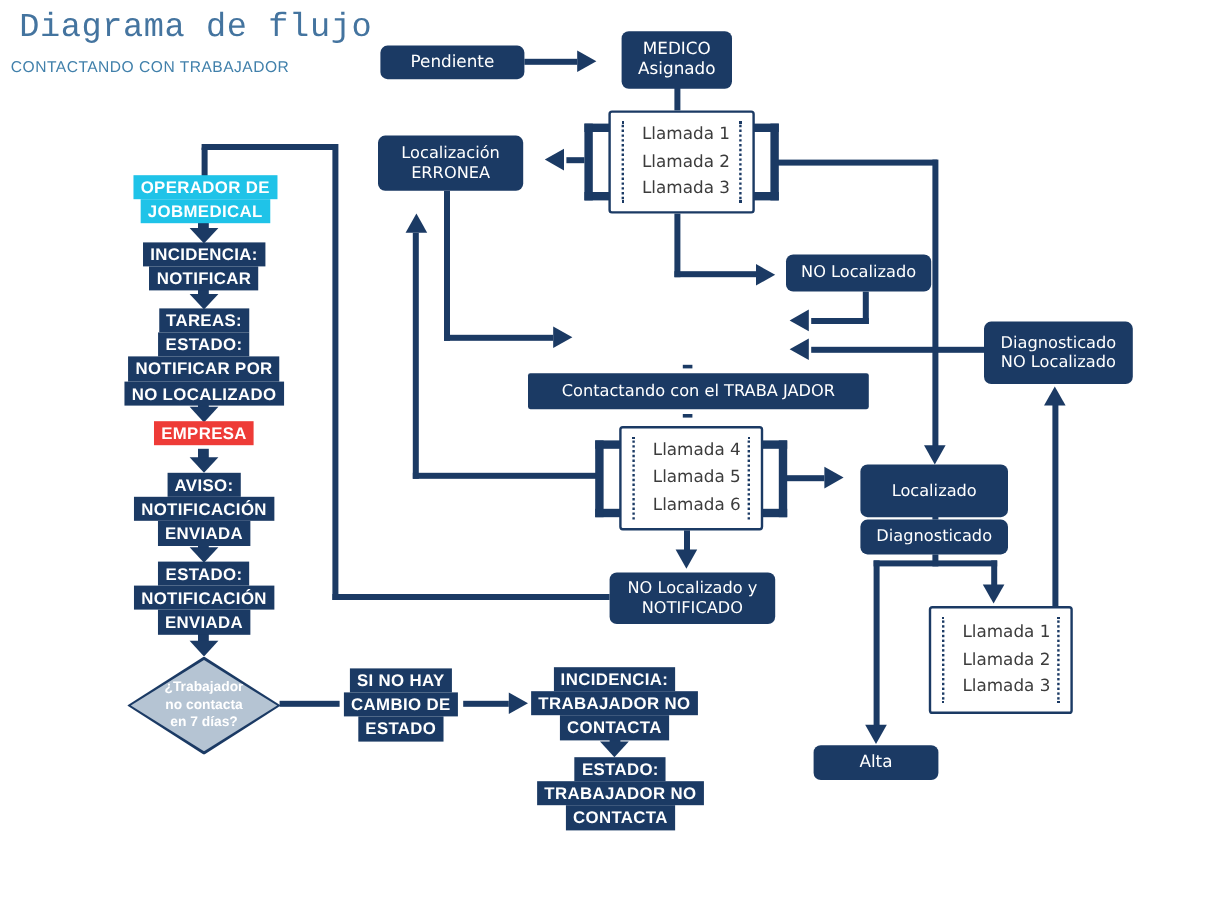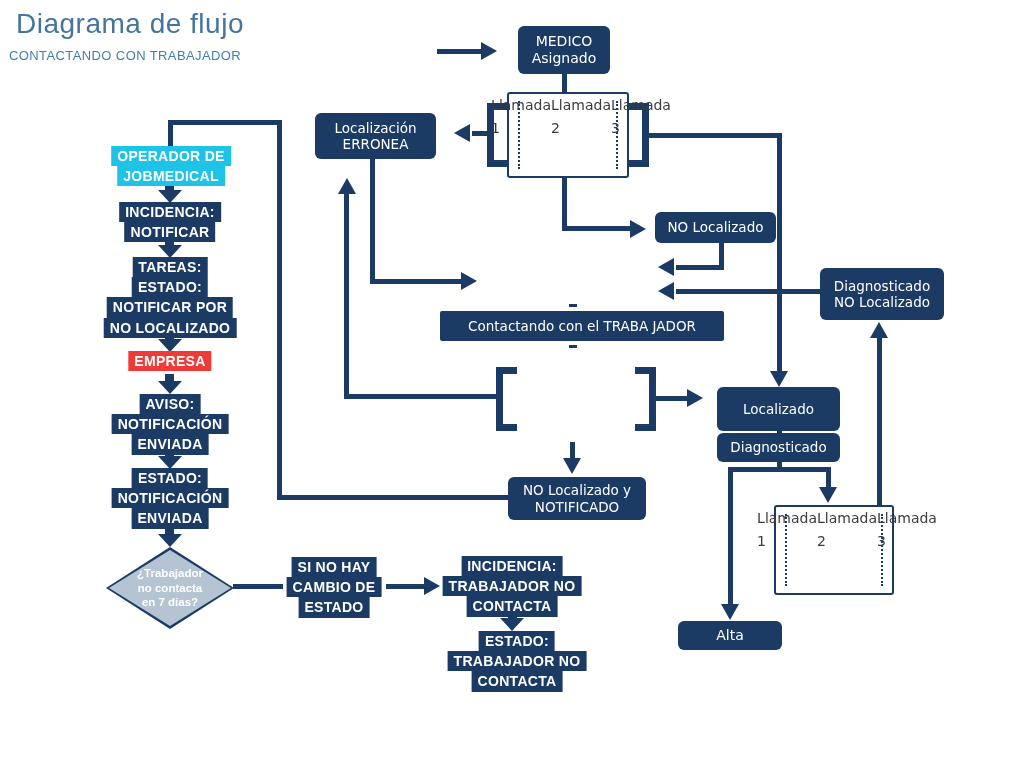--- a/index.html
+++ b/index.html
@@ -3,29 +3,29 @@
 <meta charset="utf-8">
 <style>
   :root{
     --navy:#1b3a64; --cyan:#1fc3e8; --red:#ee3b37;
     --diamond:#b5c4d3; --title:#44749f; --subtitle:#4180ab; --inktext:#3c3c3c;
   }
   html,body{margin:0;padding:0;background:#fff;}
   .canvas{position:relative;width:1024px;height:768px;background:#fff;overflow:hidden;
           font-family:"DejaVu Sans",sans-serif;}
   .title{position:absolute;left:16px;top:8px;font-size:28px;color:var(--title);
-         font-family:Liberation Sans, sans-serif;letter-spacing:.5px;}
+         font-family:Liberation Mono, monospace;letter-spacing:.5px;}
   .subtitle{position:absolute;left:9px;top:48px;font-size:13px;color:var(--subtitle);
          font-family:"Liberation Sans",sans-serif;letter-spacing:.4px;}
   .nbox{position:absolute;background:var(--navy);color:#fff;border-radius:6px;
         display:flex;flex-direction:column;align-items:center;justify-content:center;
         text-align:center;font-size:13.5px;line-height:1.2;}
   .nbox span{display:block;}
   .wbox{position:absolute;background:#fff;border:2px solid var(--navy);border-radius:3px;
-        display:flex;flex-direction:row;align-items:flex-start;justify-content:center;
+        display:flex;flex-direction:column;align-items:flex-start;justify-content:center;
         color:var(--inktext);font-size:14px;line-height:1.62;padding-left:26px;box-sizing:border-box;}
   .dots{position:absolute;top:7px;bottom:7px;width:0;border-left:2px dotted var(--navy);}
   .dots.l{left:9px;}.dots.r{right:9px;}
   .dbox{position:absolute;background:#fff;border:2px dotted var(--navy);
         display:flex;align-items:center;justify-content:center;color:var(--inktext);
         font-size:14.5px;}
   .bracket{position:absolute;border:7px solid var(--navy);box-sizing:border-box;background:transparent;}
   .bracket.l{border-right:none;}
   .bracket.r{border-left:none;}
   .ln{position:absolute;background:var(--navy);}
@@ -115,20 +115,23 @@
   <i class="tri bd" style="left:158px;top:381px"></i>
   <i class="tri bd" style="left:158px;top:456px"></i>
   <i class="tri bd" style="left:158px;top:534px"></i>
   <i class="tri bd" style="left:500px;top:618px"></i>
 
   <i class="bracket l" style="left:487px;top:103px;width:21px;height:64px"></i>
   <i class="bracket r" style="left:628px;top:103px;width:21px;height:64px"></i>
   <i class="bracket l" style="left:496px;top:367px;width:21px;height:64px"></i>
   <i class="bracket r" style="left:635px;top:367px;width:21px;height:64px"></i>
 
+  <div class="nbox" style="left:317px;top:38px;width:120px;height:28px;font-size:14px">
+    <span>Pendiente</span>
+  </div>
 
   <div class="nbox" style="left:518px;top:26px;width:92px;height:48px;font-size:14px">
     <span>MEDICO</span>
     <span>Asignado</span>
   </div>
 
   <div class="nbox" style="left:315px;top:113px;width:121px;height:46px">
     <span>Localización</span>
     <span>ERRONEA</span>
   </div>
@@ -164,20 +167,27 @@
   </div>
 
   <div class="wbox" style="left:507px;top:92px;width:122px;height:86px">
     <i class="dots l"></i>
     <i class="dots r"></i>
     <span>Llamada 1</span>
     <span>Llamada 2</span>
     <span>Llamada 3</span>
   </div>
 
+  <div class="wbox" style="left:516px;top:355px;width:120px;height:87px">
+    <i class="dots l"></i>
+    <i class="dots r"></i>
+    <span>Llamada 4</span>
+    <span>Llamada 5</span>
+    <span>Llamada 6</span>
+  </div>
 
   <div class="wbox" style="left:774px;top:505px;width:120px;height:90px">
     <i class="dots l"></i>
     <i class="dots r"></i>
     <span>Llamada 1</span>
     <span>Llamada 2</span>
     <span>Llamada 3</span>
   </div>
 
 

